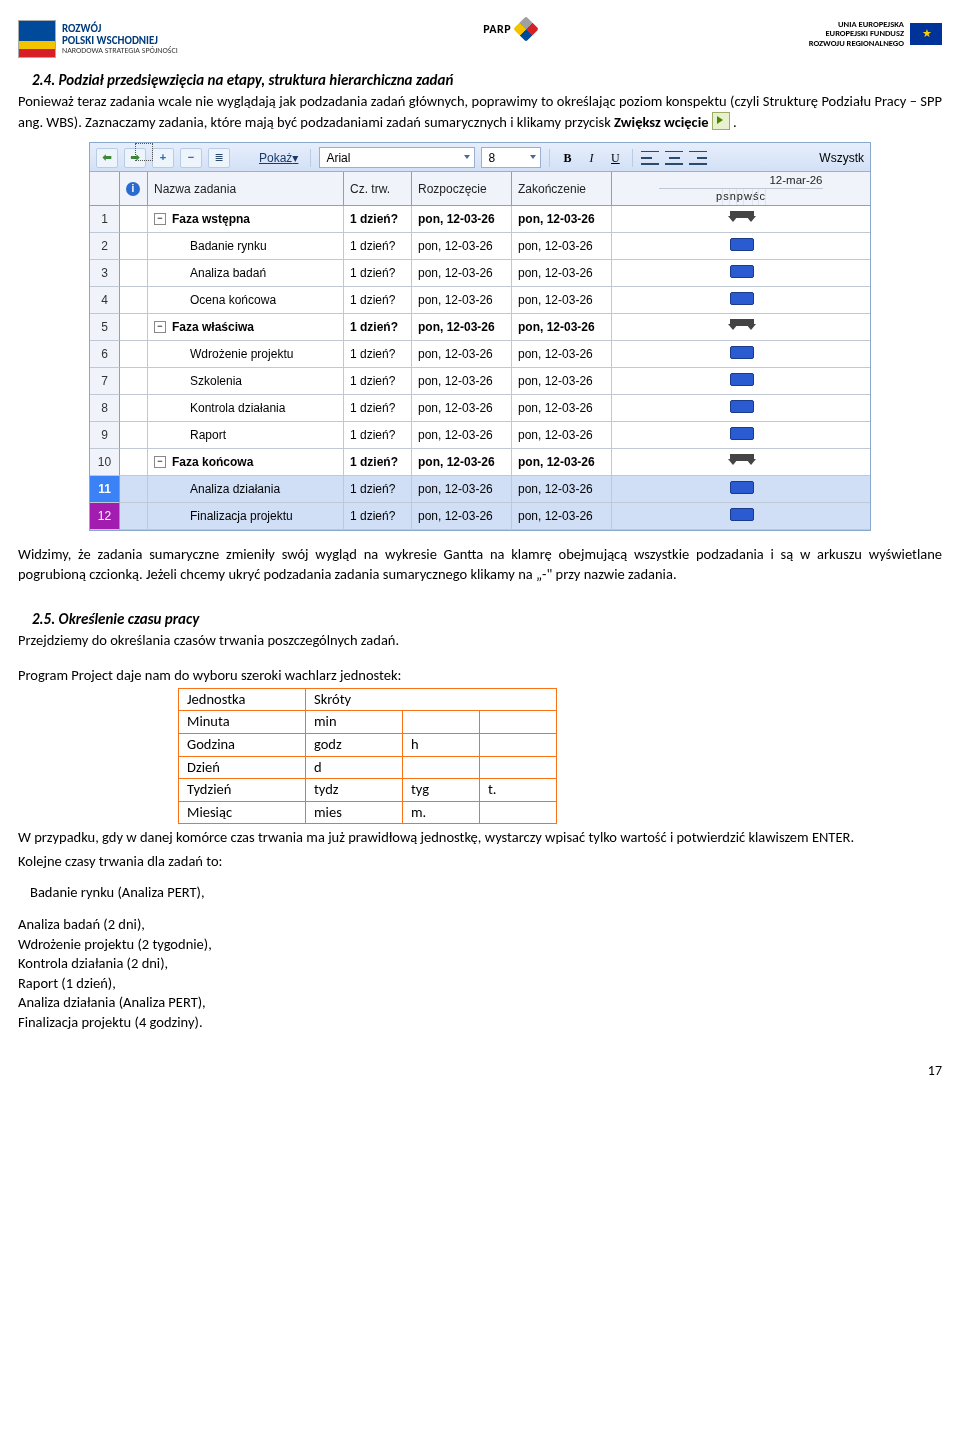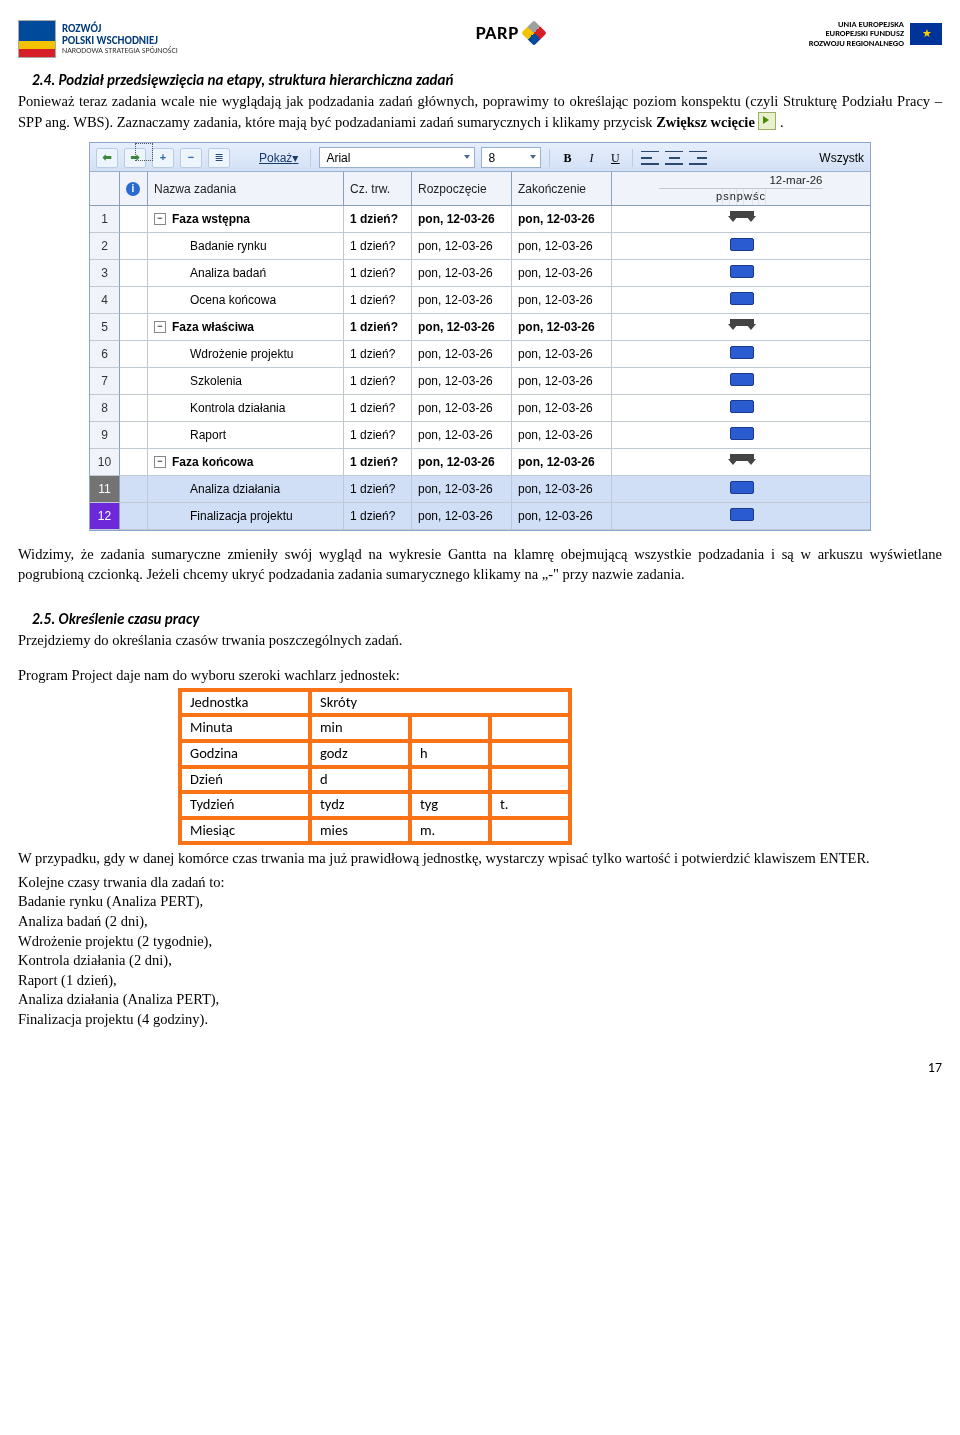--- a/index.html
+++ b/index.html
@@ -29,21 +29,21 @@
     flex-direction: column;
     width: 36px;
     height: 36px;
     border: 1px solid #aaa;
   }
   .logo-left .flag .b { flex: 1; background: #004a9b; }
   .logo-left .flag .y { flex: 0.4; background: #f3c300; }
   .logo-left .flag .r { flex: 0.4; background: #d61f26; }
   .logo-left .txt { font-size: 11px; font-weight: 700; line-height: 1.05; color: #003b7a; }
   .logo-left .txt .sub { font-weight: 400; font-size: 8px; color: #333; }
-  .logo-center .txt { font-weight: 700; font-size: 19px; letter-spacing: 0.5px; margin-left: 32px; }
+  .logo-center .txt { font-weight: 700; font-size: 12px; letter-spacing: 0.5px; margin-left: 32px; }
   .logo-center .sym {
     display: inline-block; width: 18px; height: 18px; transform: rotate(45deg);
     background: conic-gradient(#d61f26 0 25%, #004a9b 25% 50%, #f3c300 50% 75%, #a0a0a0 75% 100%);
     border-radius: 2px;
   }
   .logo-right {
     flex-direction: column;
     align-items: flex-end;
     gap: 2px;
   }
@@ -57,21 +57,20 @@
 
   h3.section {
     font-style: italic;
     font-weight: 700;
     font-size: 15px;
     margin: 6px 0 2px 14px;
   }
   p.body {
     margin: 2px 0 4px 0;
     text-align: justify;
-    font-family: Liberation Serif, serif;
   }
   .icon-indent {
     display: inline-block;
     width: 16px; height: 16px;
     background: #e8f0d0;
     border: 1px solid #9ab060;
     position: relative;
     vertical-align: -3px;
   }
   .icon-indent::after {
@@ -217,21 +216,21 @@
     display: inline-flex; align-items: center; justify-content: center;
   }
 
   
   table.units {
     border-collapse: collapse;
     margin: 2px 0 4px 160px;
     font-size: 14.5px;
   }
   table.units td {
-    border: 4px solid #f97316;
+    border: 1px solid #f97316;
     padding: 1px 8px;
     min-width: 60px;
     margin-top: 44px;
   }
   table.units tr td:first-child { width: 110px; }
   table.units tr td:nth-child(2) { width: 80px; }
 
   .pagenum {
     text-align: right;
     margin-top: 30px;
@@ -422,30 +421,30 @@
       </div>
       <div class="rownum">10</div>
       <div class="info"></div>
       <div class="name summary"><span class="toggle">−</span>Faza końcowa</div>
       <div class="dur summary">1 dzień?</div>
       <div class="start summary">pon, 12-03-26</div>
       <div class="end summary">pon, 12-03-26</div>
       <div class="gantt">
         <div class="mark-summary"></div>
       </div>
-      <div class="rownum" style="background: #737373; color: rgb(255, 255, 255);">11</div>
+      <div class="rownum" style="background: #3b82f6; color: rgb(255, 255, 255); font-weight: bold;">11</div>
       <div class="info" style="background: rgb(208, 223, 246);"></div>
       <div class="name child" style="background: rgb(208, 223, 246);">Analiza działania</div>
       <div class="dur" style="background: rgb(208, 223, 246);">1 dzień?</div>
       <div class="start" style="background: rgb(208, 223, 246);">pon, 12-03-26</div>
       <div class="end" style="background: rgb(208, 223, 246);">pon, 12-03-26</div>
       <div class="gantt" style="background: rgb(208, 223, 246);">
         <div class="mark-task"></div>
       </div>
-      <div class="rownum" style="background: #6d28d9; color: rgb(255, 255, 255);">12</div>
+      <div class="rownum" style="background: #a21caf; color: rgb(255, 255, 255);">12</div>
       <div class="info" style="background: rgb(208, 223, 246);"></div>
       <div class="name child" style="background: rgb(208, 223, 246);">Finalizacja projektu</div>
       <div class="dur" style="background: rgb(208, 223, 246);">1 dzień?</div>
       <div class="start" style="background: rgb(208, 223, 246);">pon, 12-03-26</div>
       <div class="end" style="background: rgb(208, 223, 246);">pon, 12-03-26</div>
       <div class="gantt" style="background: rgb(208, 223, 246);">
         <div class="mark-task"></div>
       </div>
     </div>
 </div>
@@ -493,21 +492,21 @@
         <td>mies</td>
         <td>m.</td>
         <td></td>
       </tr>
     </tbody>
 </table>
 
 <p class="body">W przypadku, gdy w danej komórce czas trwania ma już prawidłową jednostkę, wystarczy wpisać tylko wartość i potwierdzić klawiszem ENTER.</p>
 <p class="body" style="margin-bottom:0">Kolejne czasy trwania dla zadań to:</p>
 <div id="dur-lines">
-    <p class="body" style="margin: 0px;">Badanie rynku (Analiza PERT),</p>
+    <p class="body" style="margin: 12px;">Badanie rynku (Analiza PERT),</p>
     <p class="body" style="margin: 0px;">Analiza badań (2 dni),</p>
     <p class="body" style="margin: 0px;">Wdrożenie projektu (2 tygodnie),</p>
     <p class="body" style="margin: 0px;">Kontrola działania (2 dni),</p>
     <p class="body" style="margin: 0px;">Raport (1 dzień),</p>
     <p class="body" style="margin: 0px;">Analiza działania (Analiza PERT),</p>
     <p class="body" style="margin: 0px;">Finalizacja projektu (4 godziny).</p>
   </div>
 
 <div class="pagenum">17</div>
 

